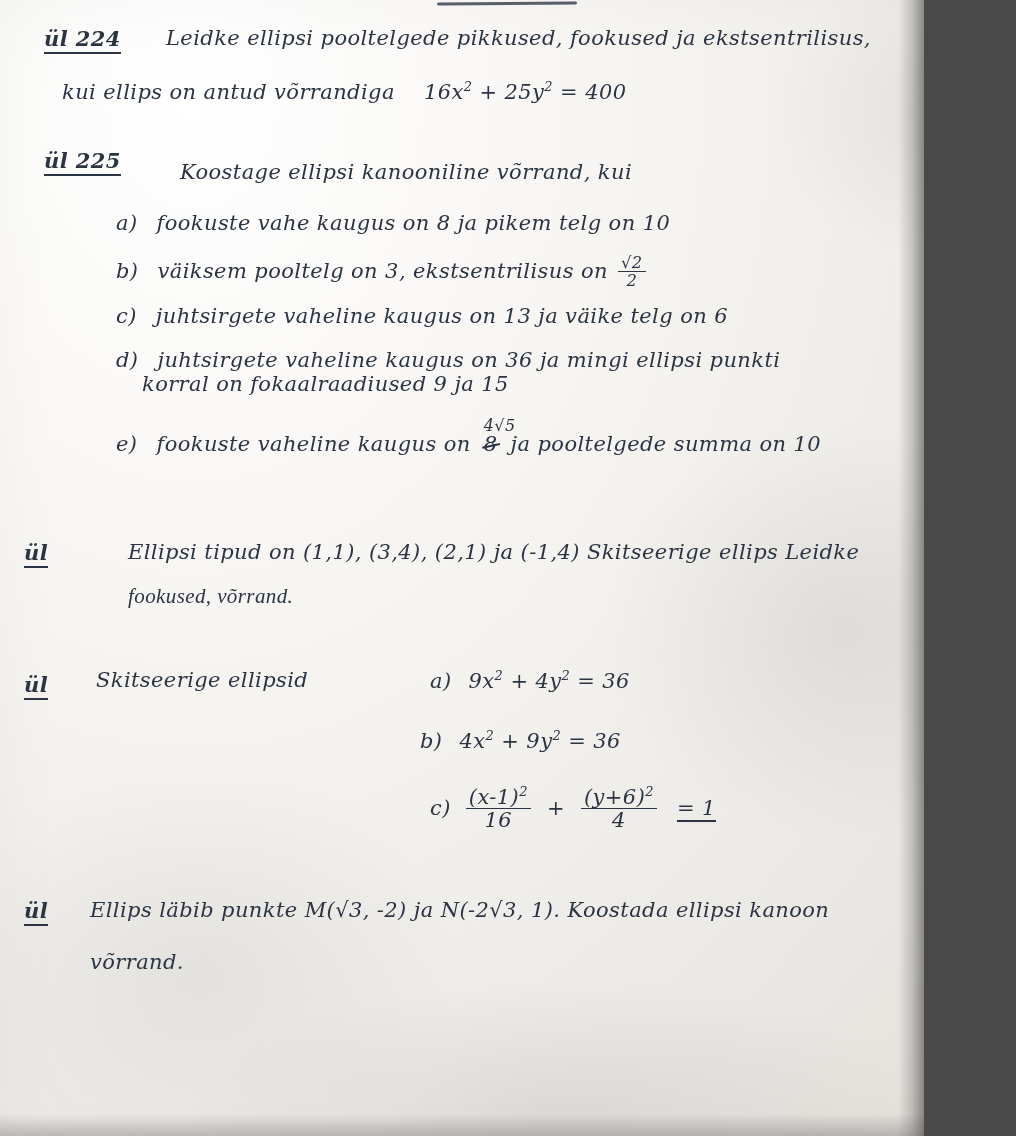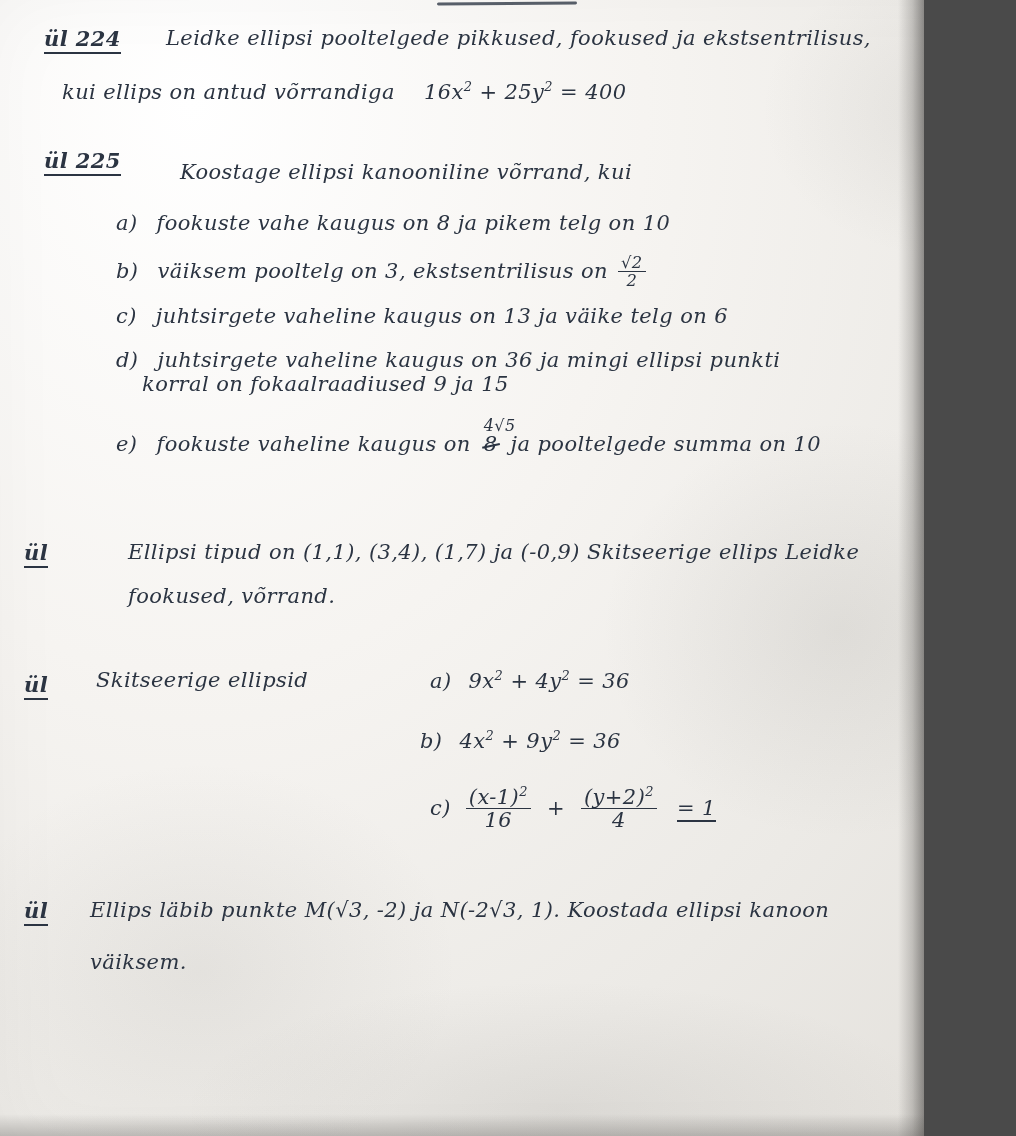--- a/index.html
+++ b/index.html
@@ -162,22 +162,22 @@
     <span>e)</span>
     <span style="margin-left:12px;">fookuste vaheline kaugus on</span>
     <span style="position:relative; margin:0 6px;">
       <span class="above">4√5</span>
       <span class="strike">8</span>
     </span>
     <span>ja  pooltelgede summa on 10</span>
   </div>
 
   <div class="hw sz21 tag" style="left:24px; top:540px;">ül</div>
-  <div class="hw sz21" style="left:128px; top:540px;">Ellipsi tipud on (1,1), (3,4), (1,7) ja (-0,9) Skitseerige ellips Leidke</div>
-  <div class="hw sz21" style="left:128px; top:584px;">fookused, võrrand.</div>
+  <div class="hw sz21" style="left:128px; top:540px;">Ellipsi tipud on (1,1), (3,4), (2,1) ja (-1,4) Skitseerige ellips Leidke</div>
+  <div class="hw sz21" style="left:128px; top:584px;font-family:Liberation Serif, serif;">fookused, võrrand.</div>
 
   <div class="hw sz21 tag" style="left:24px; top:672px;">ül</div>
   <div class="hw sz21" style="left:96px; top:668px;">Skitseerige  ellipsid</div>
 
   <div class="hw sz21" style="left:430px; top:668px;">
     <span>a)</span>
     <span style="margin-left:10px;">
       <span>9x</span><sup class="e">2</sup>
       <span>+ 4y</span><sup class="e">2</sup>
       <span>= 36</span>
@@ -194,27 +194,27 @@
   </div>
 
   <div class="hw sz21" style="left:430px; top:786px;">
     <span>c)</span>
     <span class="frac bigfrac" style="margin-left:8px;">
       <span class="num"><span>(x-1)</span><sup class="e">2</sup></span>
       <span class="den">16</span>
     </span>
     <span style="margin:0 6px;">+</span>
     <span class="frac bigfrac">
-      <span class="num"><span>(y+2)</span><sup class="e">2</sup></span>
+      <span class="num"><span>(y+6)</span><sup class="e">2</sup></span>
       <span class="den">4</span>
     </span>
     <span style="margin-left:10px; border-bottom:2px solid #2b3442;">= 1</span>
   </div>
 
   <div class="hw sz21 tag" style="left:24px; top:898px;">ül</div>
   <div class="hw sz21" style="left:90px; top:898px;">
     <span>Ellips läbib punkte M(</span><span class="sqrt"><span>√3</span></span><span>, -2)  ja   N(-2</span><span class="sqrt"><span>√3</span></span><span>, 1). Koostada ellipsi kanoon</span>
   </div>
-  <div class="hw sz21" style="left:90px; top:950px;">väiksem.</div>
+  <div class="hw sz21" style="left:90px; top:950px;">võrrand.</div>
 
   <div class="edge-right"></div>
   <div class="edge-bottom"></div>
 </div>
 
 </body></html>

